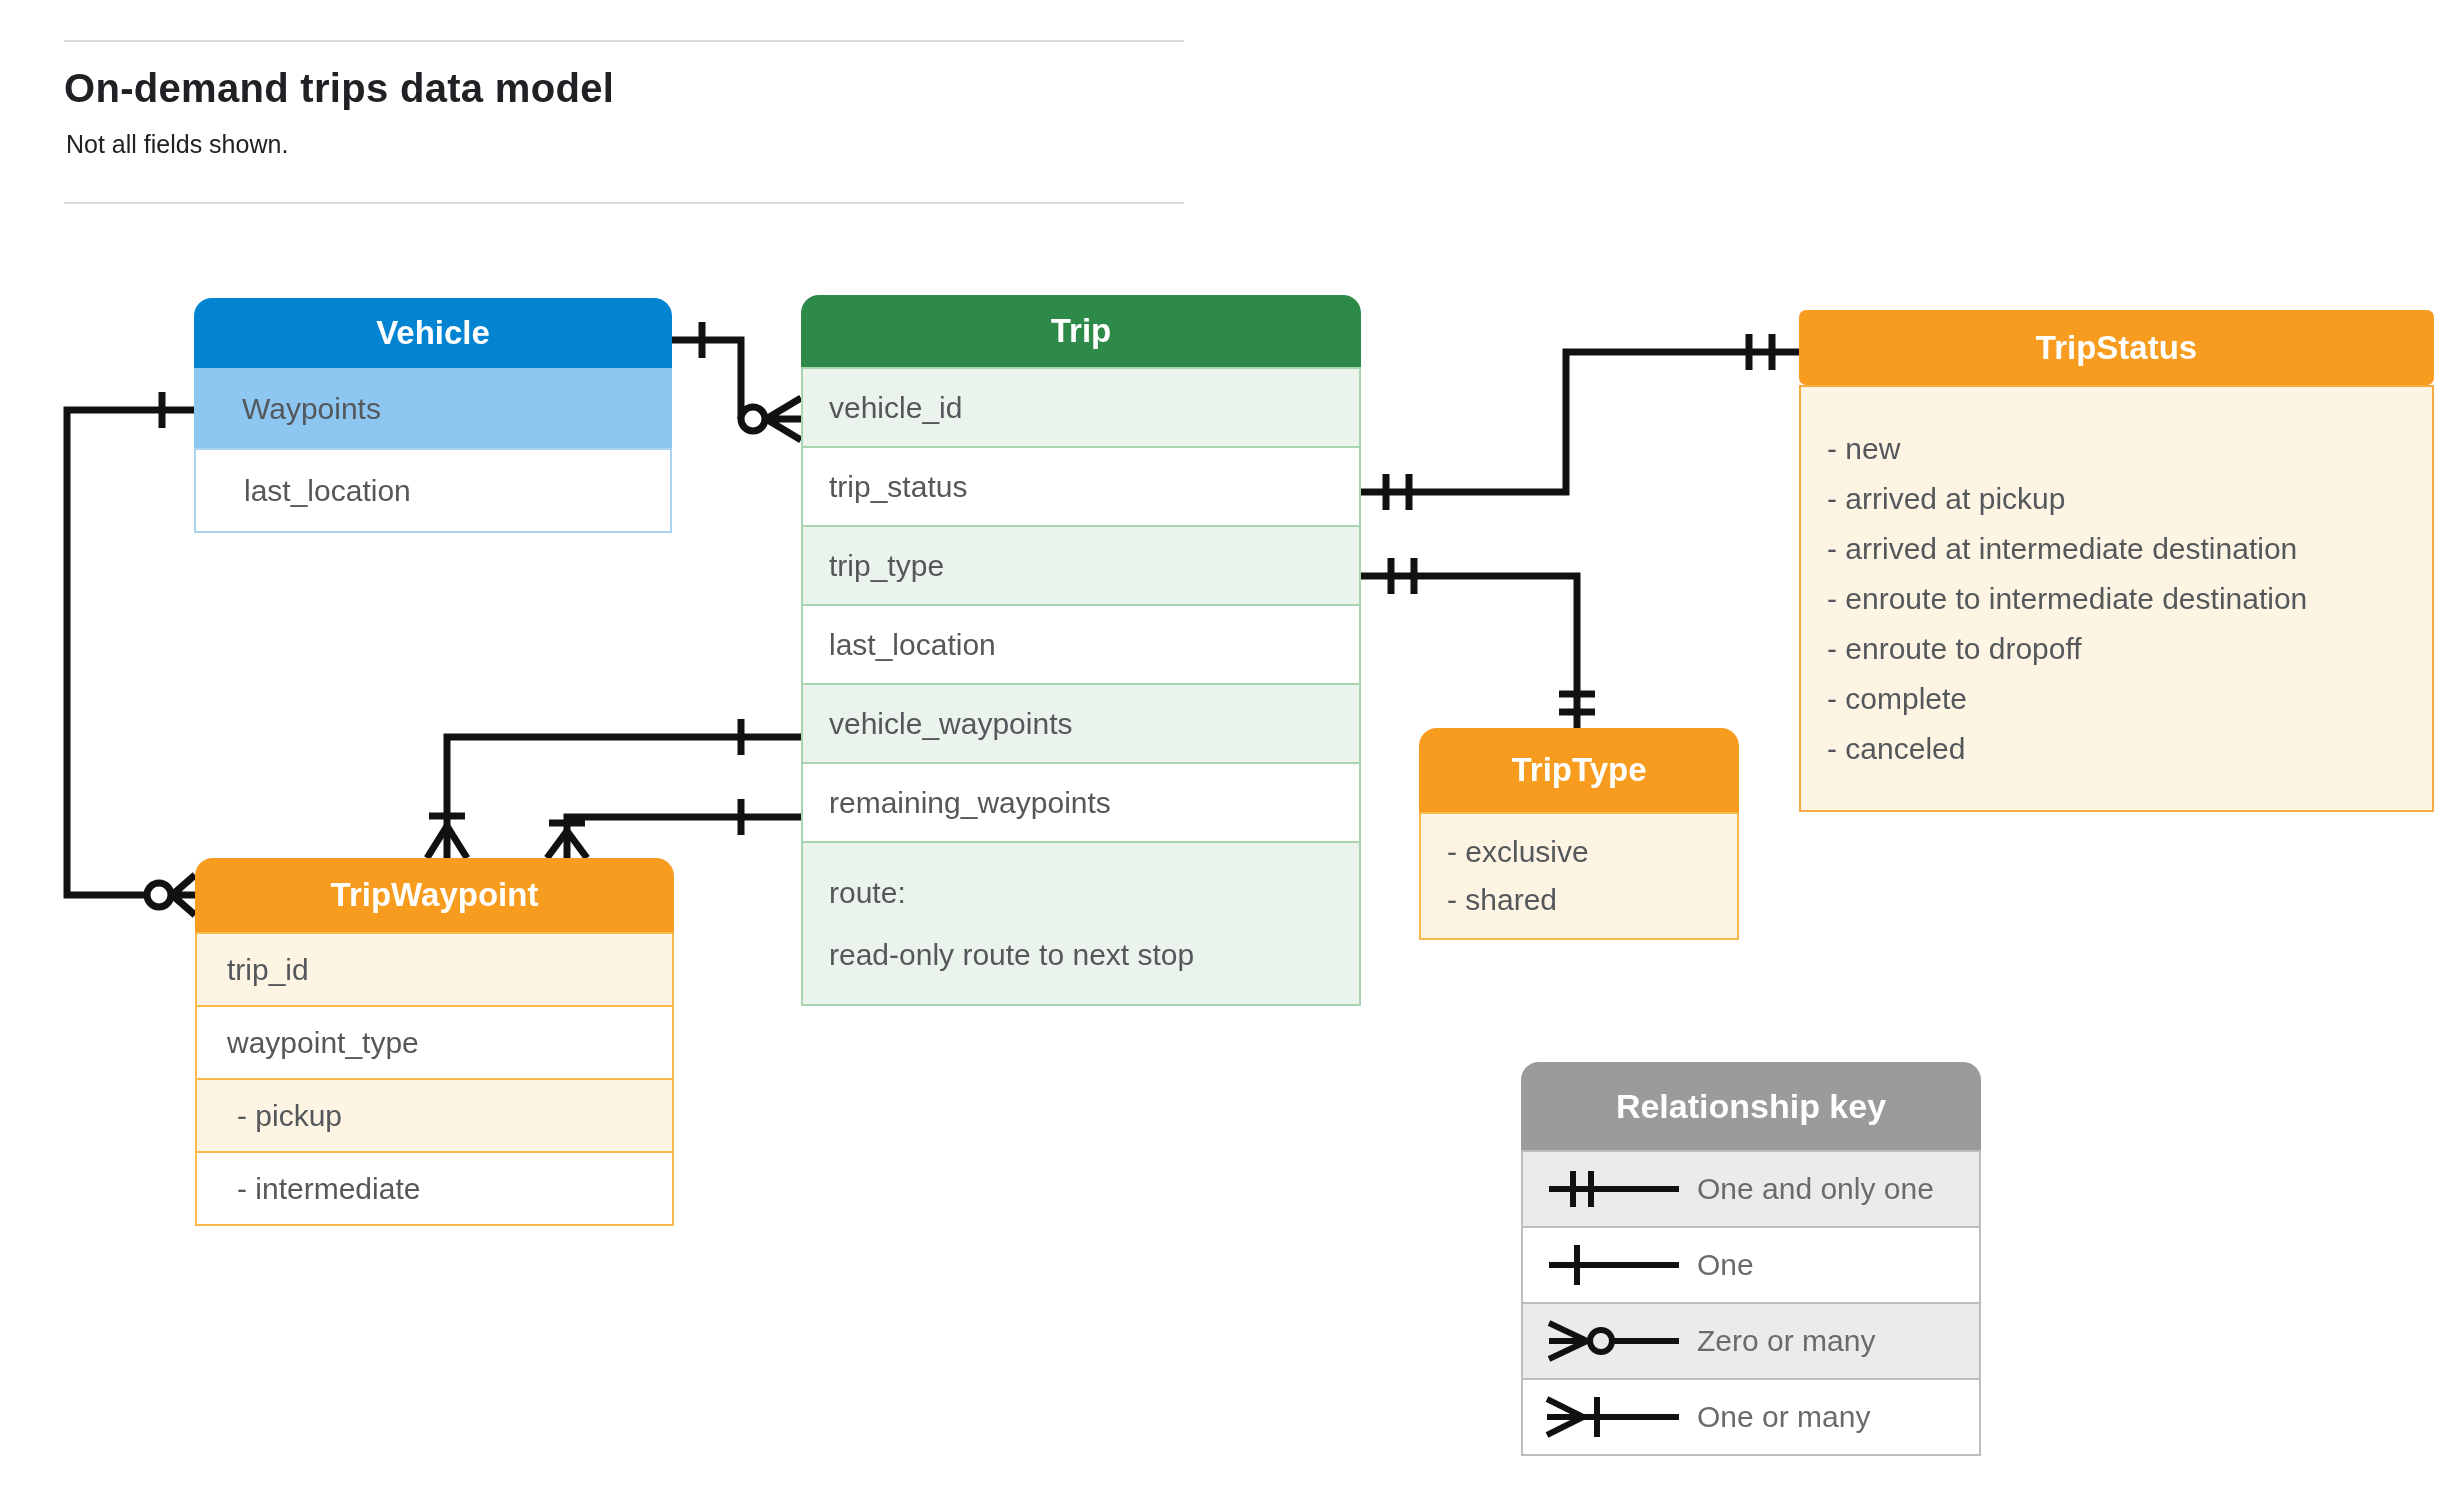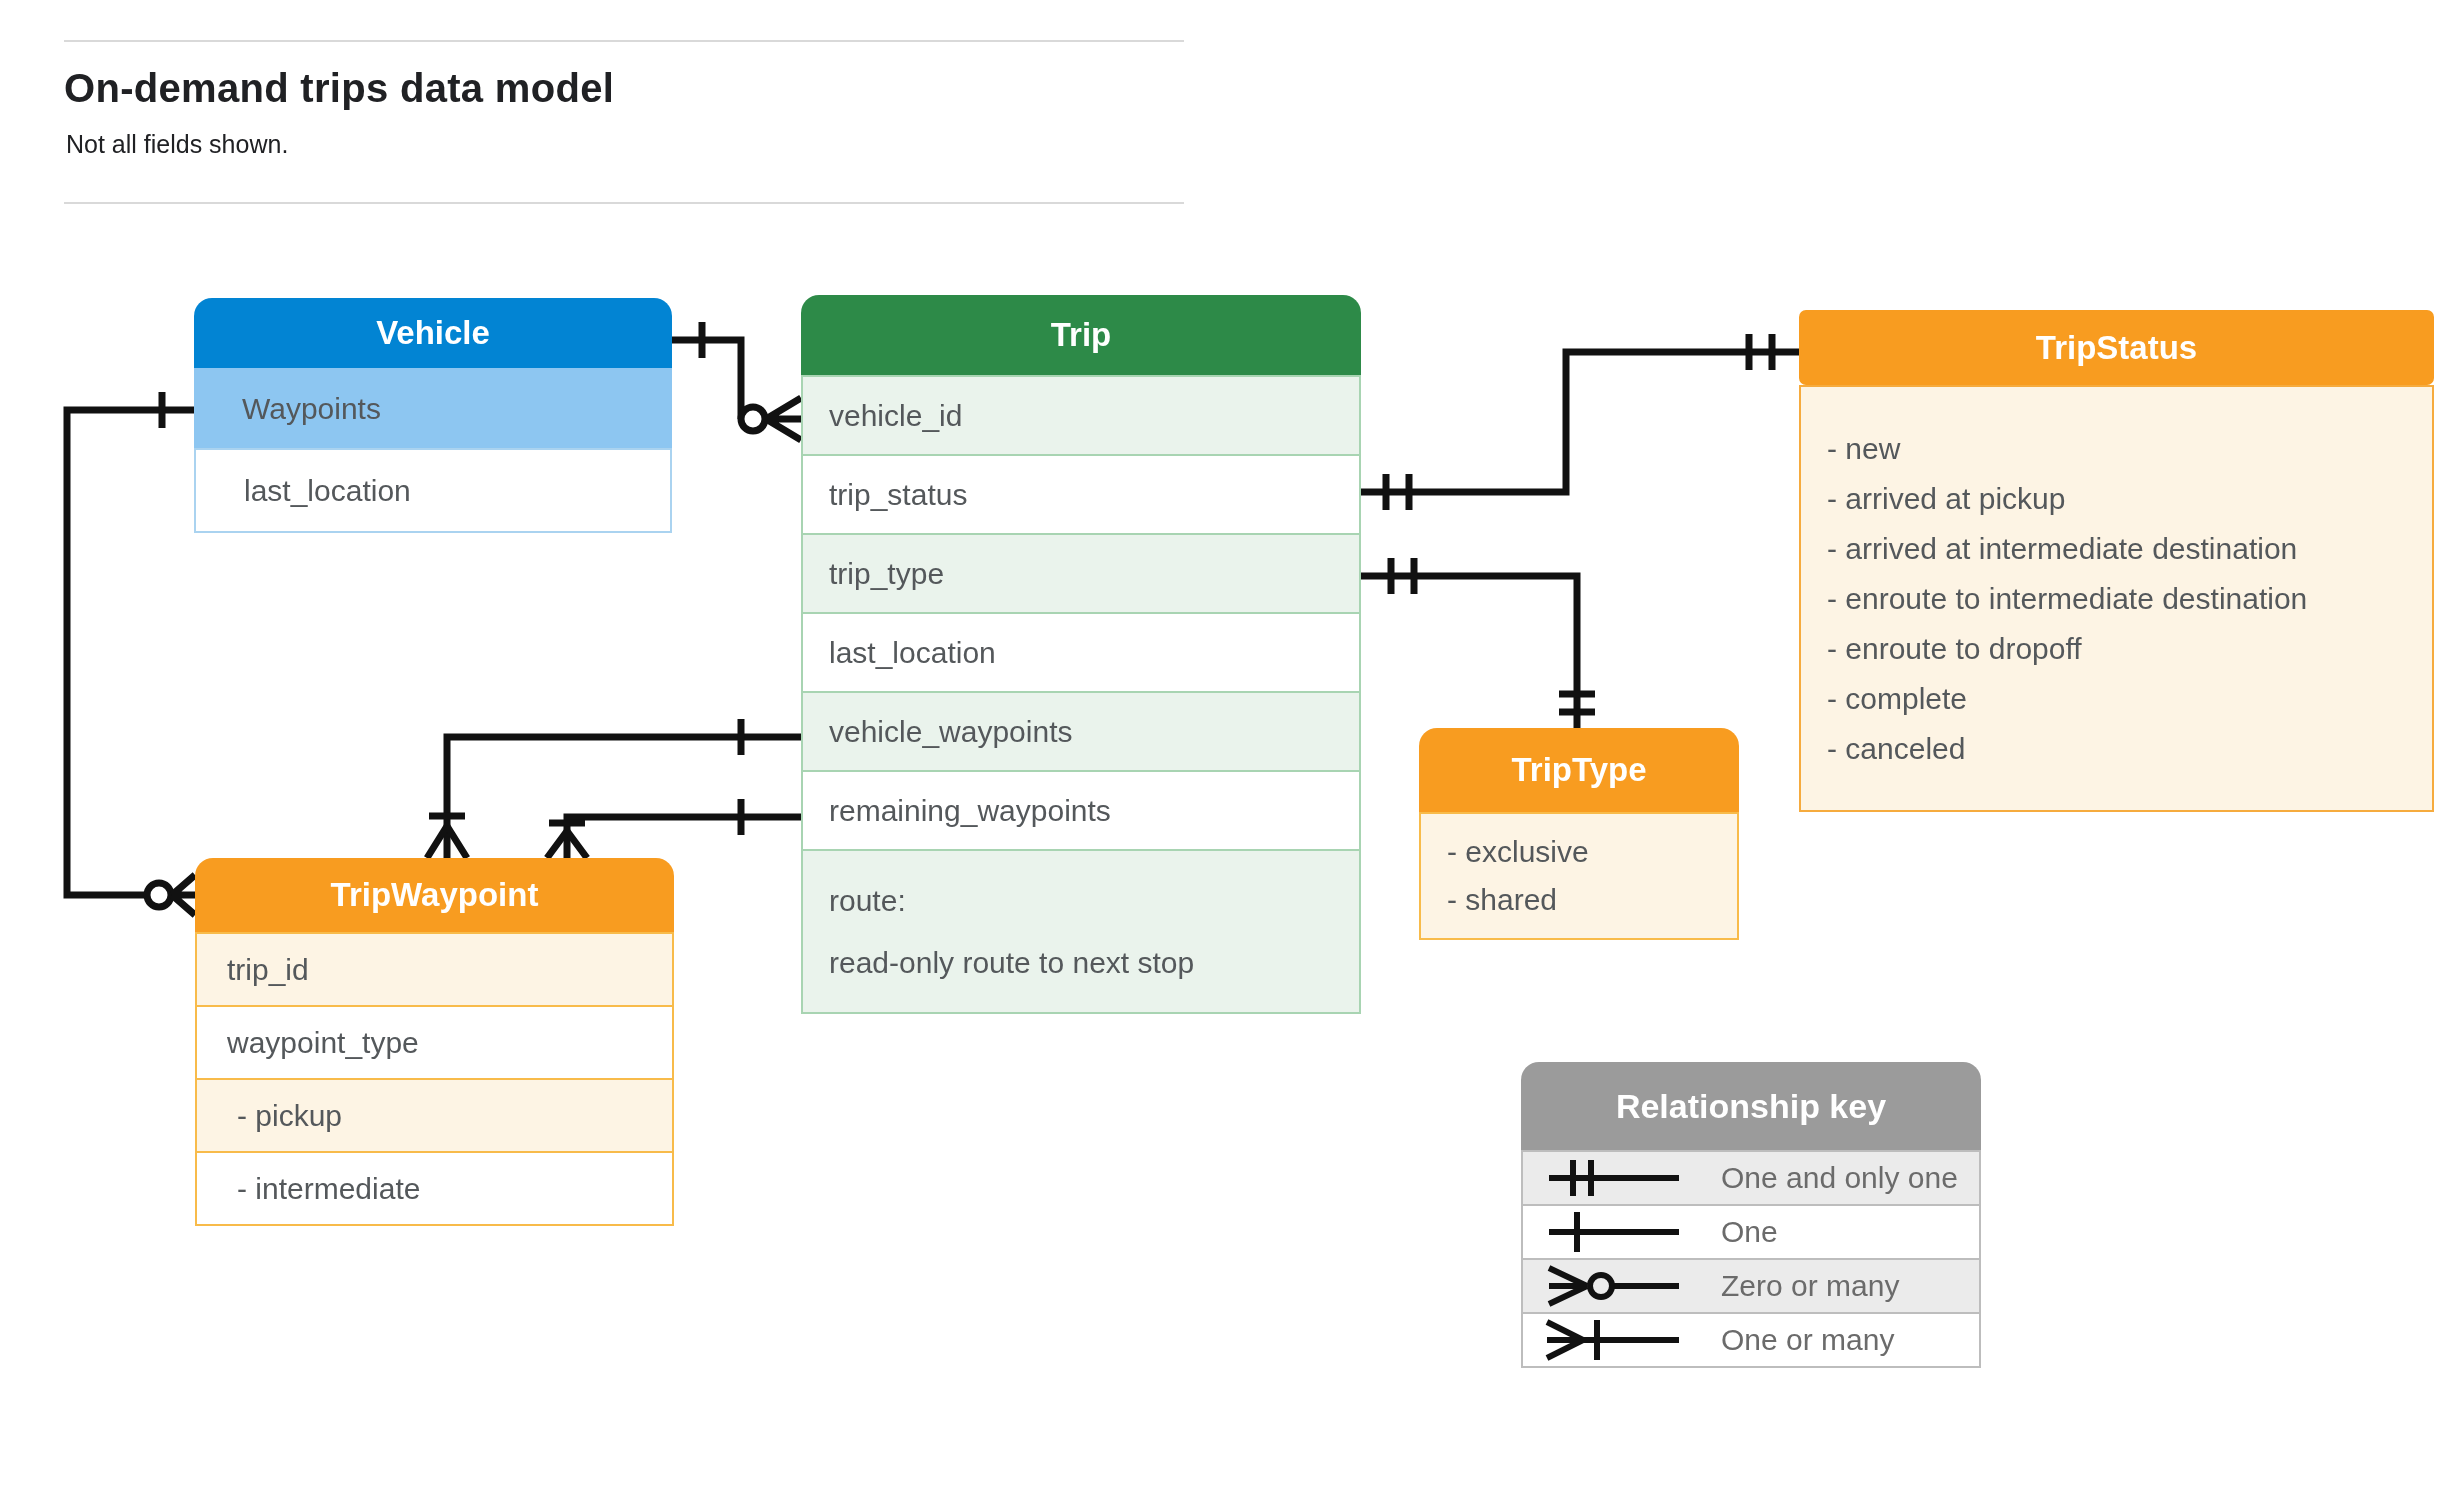--- a/index.html
+++ b/index.html
@@ -27,21 +27,21 @@
          font-size:33px;border-radius:18px 18px 0 0;}
   .erow{display:flex;align-items:center;font-size:30px;color:var(--text_field);background:#ffffff;white-space:nowrap;}
   .erow + .erow{margin-top:-2px;}
 
   .vehicle{left:165px;top:298px;width:478px;}
   .vehicle .ehead{background:var(--blue_header);height:70px;}
   .vehicle .r-way{height:82px;background:var(--blue_row);padding-left:48px;}
   .vehicle .r-last{height:85px;border:2px solid var(--blue_border);padding-left:48px;}
 
   .trip{left:772px;top:295px;width:560px;}
-  .trip .ehead{background:var(--green_header);height:80px;text-align:center;}
+  .trip .ehead{background:var(--green_header);height:72px;text-align:center;}
   .trip .erow{height:81px;padding-left:26px;border:2px solid var(--green_border);}
   .trip > .erow:nth-child(even){background:var(--green_row);}
   .trip .route{height:165px;flex-direction:column;align-items:flex-start;justify-content:center;gap:28px;}
 
   .tripstatus{left:1770px;top:310px;width:635px;}
   .tripstatus .ehead{background:var(--orange_header);height:75px;border-radius:7px;}
   .body-list{background:var(--orange_row);border:2px solid var(--orange_border_thin);
              display:flex;flex-direction:column;justify-content:center;padding-left:26px;gap:14px;}
   .tripstatus .body-list{height:427px;gap:16px;}
   .list-item{font-size:30px;color:var(--text_field);line-height:34px;white-space:nowrap;}
@@ -51,22 +51,22 @@
   .triptype .body-list{height:128px;border:2px solid var(--orange_border);}
 
   .tripwaypoint{left:166px;top:858px;width:479px;}
   .tripwaypoint .ehead{background:var(--orange_header);height:74px;}
   .tripwaypoint .erow{height:75px;padding-left:30px;border:2px solid var(--orange_border);}
   .tripwaypoint > .erow:nth-child(even){background:var(--orange_row);}
   .tripwaypoint .indent{padding-left:40px;}
 
   .legend{left:1492px;top:1062px;width:460px;}
   .legend .ehead{background:var(--gray_header);height:88px;font-size:34px;}
-  .lrow{display:flex;align-items:center;height:56px;border:2px solid var(--gray_border);
-        background:#ffffff;padding-left:16px;gap:32px;}
+  .lrow{display:flex;align-items:center;height:78px;border:2px solid var(--gray_border);
+        background:#ffffff;padding-left:16px;gap:8px;}
   .lrow + .lrow{margin-top:-2px;}
   .legend > .lrow:nth-child(even){background:var(--gray_row);}
   .lsym{width:150px;height:56px;flex:0 0 auto;}
   .lsym path{stroke:var(--line);stroke-width:6;fill:none;}
   .lsym circle{fill:none;stroke:var(--line);stroke-width:6;}
   .llabel{font-size:30px;color:var(--text_legend);white-space:nowrap;}
 </style>
 </head>
 <body>
 

